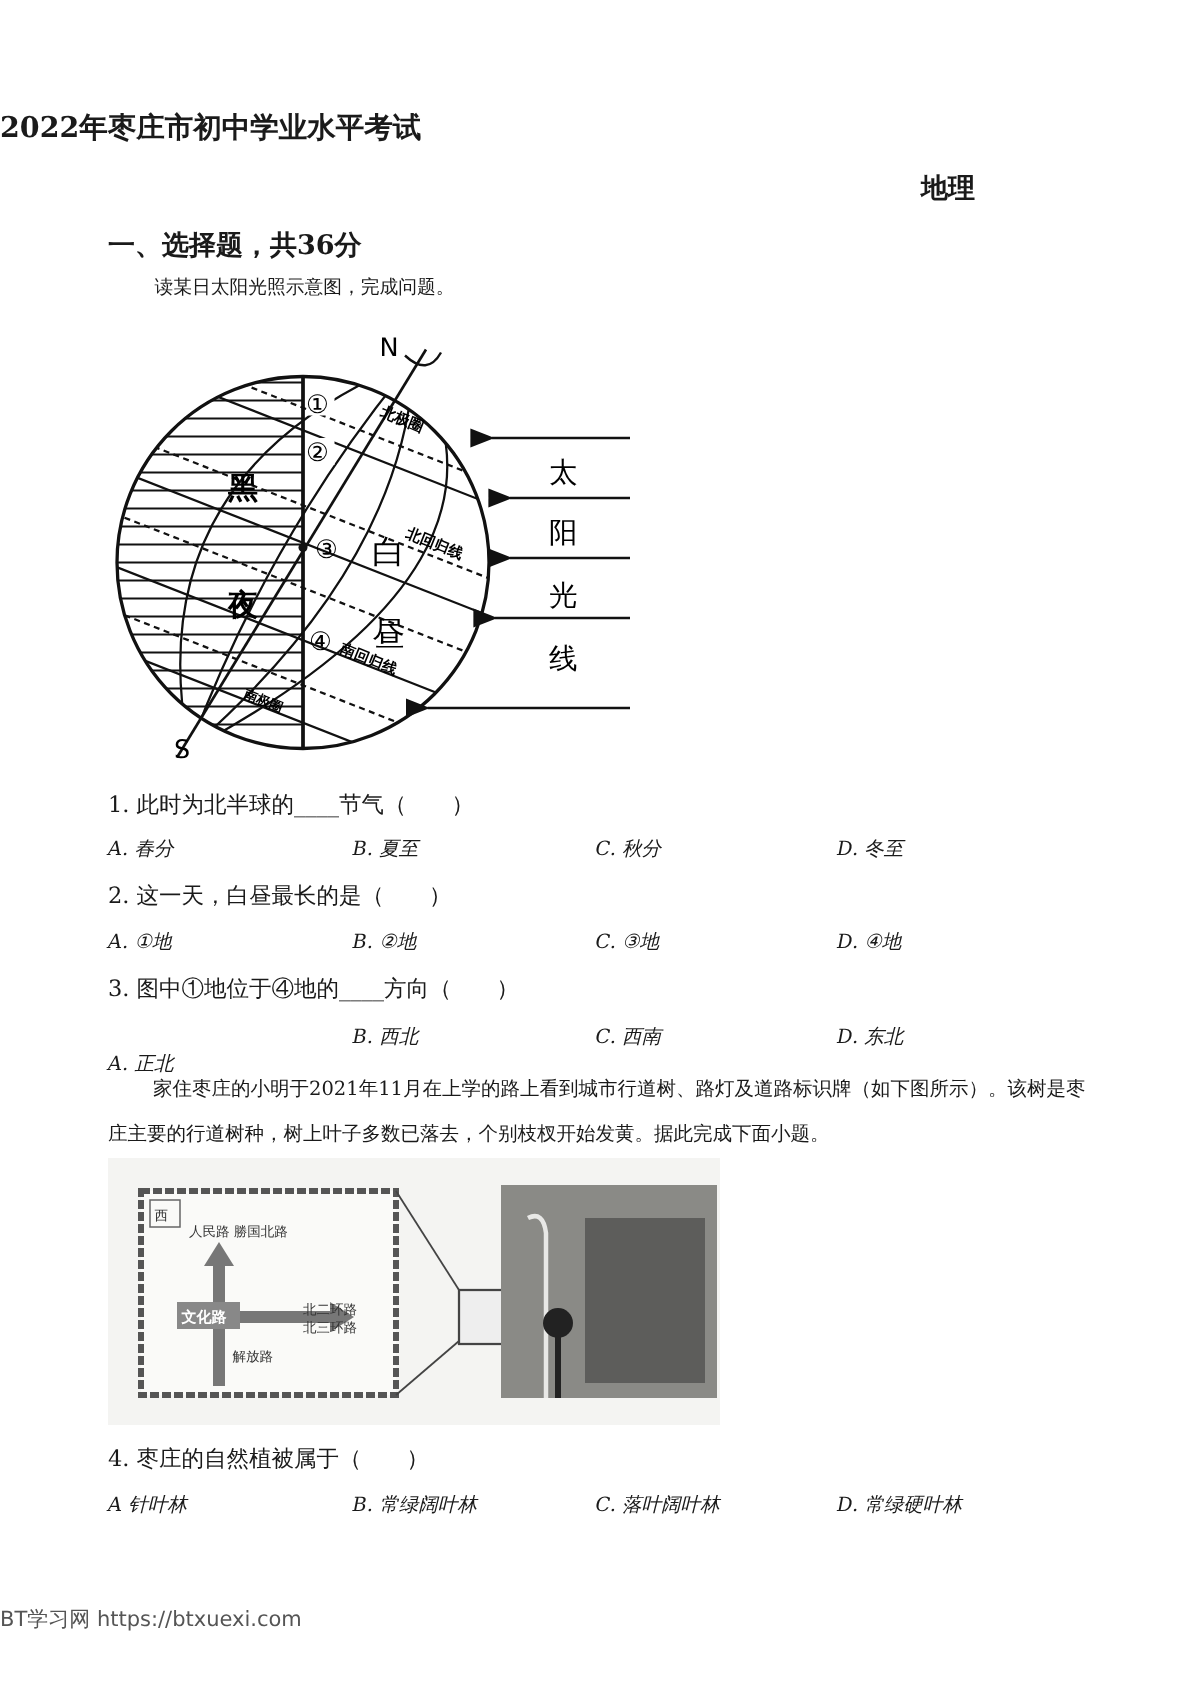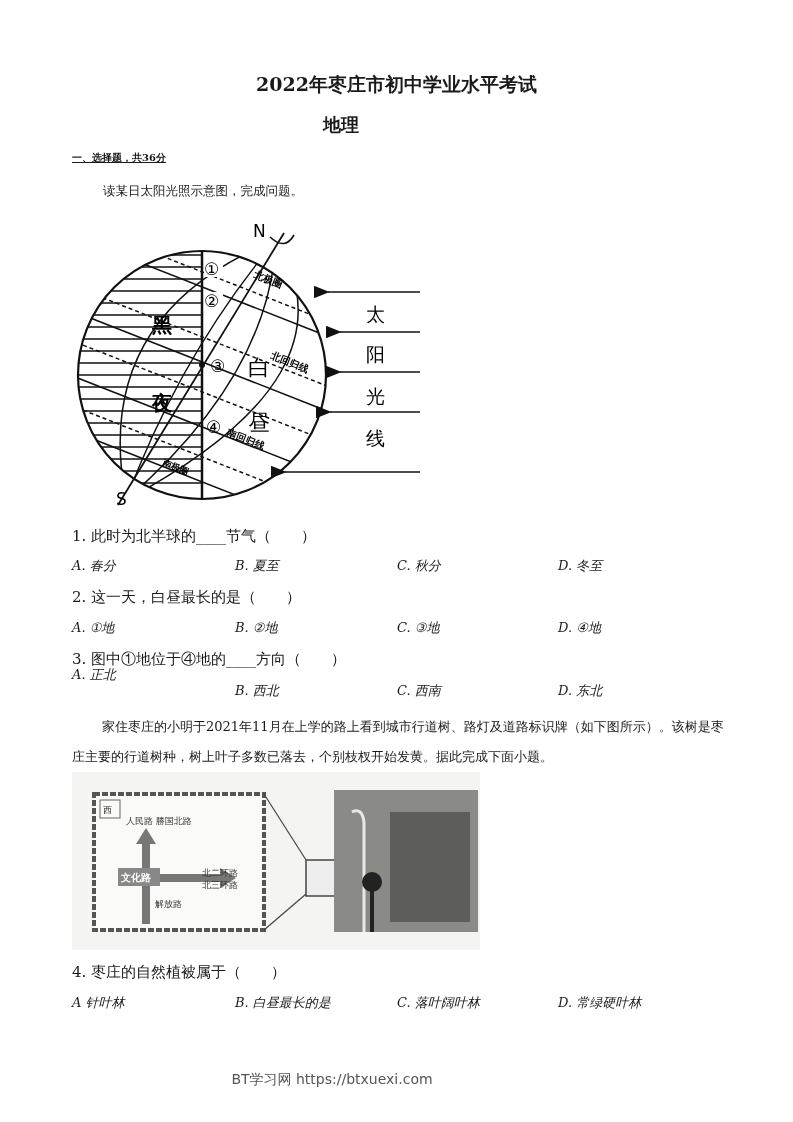--- a/index.html
+++ b/index.html
@@ -1,26 +1,26 @@
 <!DOCTYPE html>
 <html><head>
 <meta charset="utf-8">
 <style>
   html, body { margin:0; padding:0; background:#ffffff; }
   body { width:793px; height:1122px; position:relative; overflow:hidden;
          font-family:"DejaVu Serif","Liberation Serif",serif; color:#1a1a1a; }
   .abs { position:absolute; }
-  .title { left:0; width:793px; text-align:center; font-weight:bold; font-size:19px; top:72px; }
-  .subtitle { left:16px; width:650px; text-align:center; font-weight:bold; font-size:18px; top:113px; }
-  .section { left:72px; top:151px; font-weight:bold; font-size:10px;text-decoration:underline; }
+  .title { left:0; width:793px; text-align:left; font-weight:bold; font-size:19px; top:72px; }
+  .subtitle { left:0; width:650px; text-align:right; font-weight:bold; font-size:18px; top:113px; }
+  .section { left:72px; top:151px; font-weight:bold; font-size:18px; }
   .intro { left:103px; top:183px; font-size:12.5px;font-family:Liberation Serif, serif; }
   .q { left:72px; font-size:15px; }
   .opt { font-size:13px;font-style:italic; }
   .para { left:72px; width:660px; font-size:13px; line-height:30px; text-indent:30px; top:712px; }
-  .footer { left:0; width:664px; text-align:center; top:1071px; font-size:14px; color:#555;
+  .footer { left:0; width:664px; top:1071px; font-size:14px; color:#555;
             font-family:"DejaVu Sans","Liberation Sans",sans-serif; }
   svg text { font-family:"DejaVu Sans","Liberation Sans",sans-serif; }
   .photo { left:72px; top:772px; width:408px; height:178px; }
 </style>
 </head>
 <body>
 
 <div class="abs title">2022年枣庄市初中学业水平考试</div>
 <div class="abs subtitle">地理</div>
 <div class="abs section">一、选择题，共36分</div>
@@ -123,21 +123,21 @@
 <div class="abs opt" style="left:397px;top:557px">C. 秋分</div>
 <div class="abs opt" style="left:558px;top:557px">D. 冬至</div>
 
 <div class="abs q" style="top:588px">2. 这一天，白昼最长的是（　　）</div>
 <div class="abs opt" style="left:72px;top:619px">A. ①地</div>
 <div class="abs opt" style="left:235px;top:619px">B. ②地</div>
 <div class="abs opt" style="left:397px;top:619px">C. ③地</div>
 <div class="abs opt" style="left:558px;top:619px">D. ④地</div>
 
 <div class="abs q" style="top:650px">3. 图中①地位于④地的____方向（　　）</div>
-<div class="abs opt" style="left:72px;top:666px">A. 正北</div>
+<div class="abs opt" style="left:72px;top:700px">A. 正北</div>
 <div class="abs opt" style="left:235px;top:682px">B. 西北</div>
 <div class="abs opt" style="left:397px;top:682px">C. 西南</div>
 <div class="abs opt" style="left:558px;top:682px">D. 东北</div>
 
 <div class="abs para">家住枣庄的小明于2021年11月在上学的路上看到城市行道树、路灯及道路标识牌（如下图所示）。该树是枣庄主要的行道树种，树上叶子多数已落去，个别枝杈开始发黄。据此完成下面小题。</div>
 
 <div class="abs photo">
   <svg width="408" height="178" viewBox="0 0 408 178">
     <rect x="0" y="0" width="408" height="178" fill="#f4f4f2"></rect>
 
@@ -163,17 +163,17 @@
     <rect x="262" y="18" width="144" height="142" fill="#8a8a86"></rect>
     <rect x="318" y="40" width="80" height="110" fill="#4a4a48" opacity="0.7"></rect>
     <path d="M280,40 Q290,35 292,50 L292,160" stroke="#e8e8e6" stroke-width="3" fill="none"></path>
     <circle cx="300" cy="110" r="10" fill="#222"></circle>
     <rect x="298" y="118" width="4" height="42" fill="#222"></rect>
   </svg>
 </div>
 
 <div class="abs q" style="top:963px">4. 枣庄的自然植被属于（　　）</div>
 <div class="abs opt" style="left:72px;top:994px">A 针叶林</div>
-<div class="abs opt" style="left:235px;top:994px">B. 白昼最长的是</div>
+<div class="abs opt" style="left:235px;top:994px">B. 常绿阔叶林</div>
 <div class="abs opt" style="left:397px;top:994px">C. 落叶阔叶林</div>
 <div class="abs opt" style="left:558px;top:994px">D. 常绿硬叶林</div>
 
 <div class="abs footer">BT学习网 https://btxuexi.com</div>
 
 </body></html>

